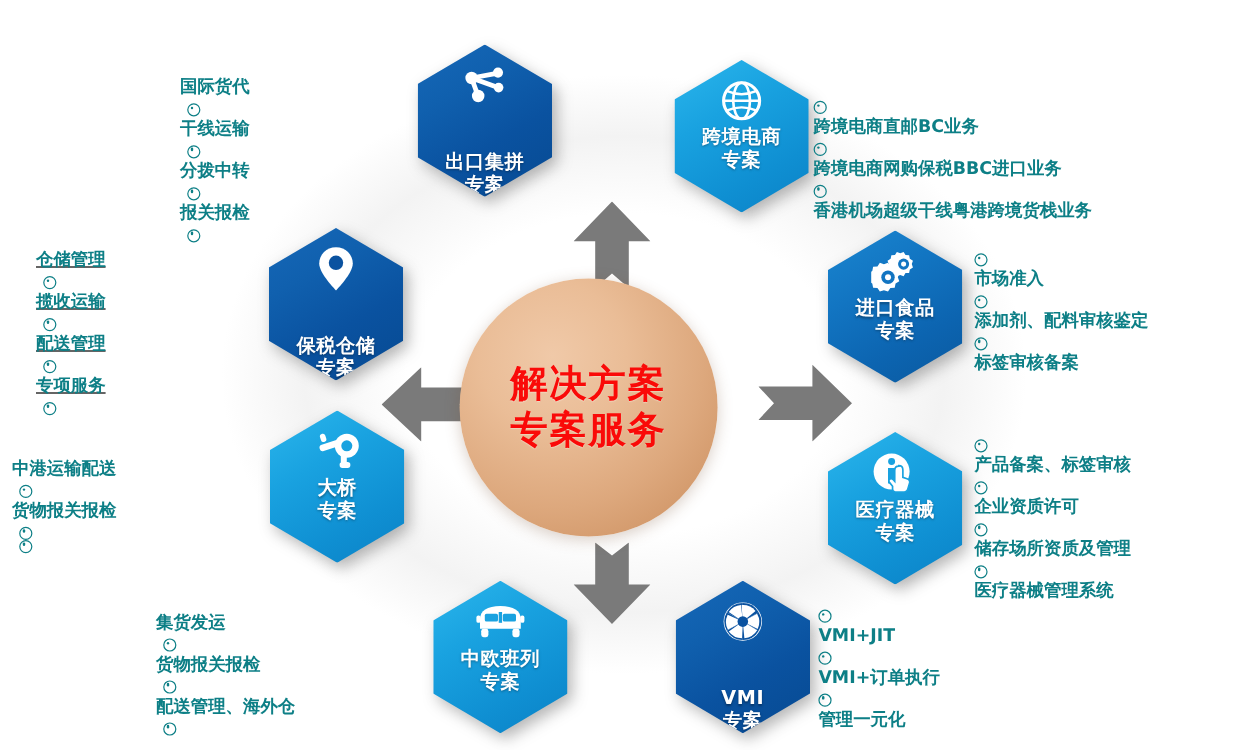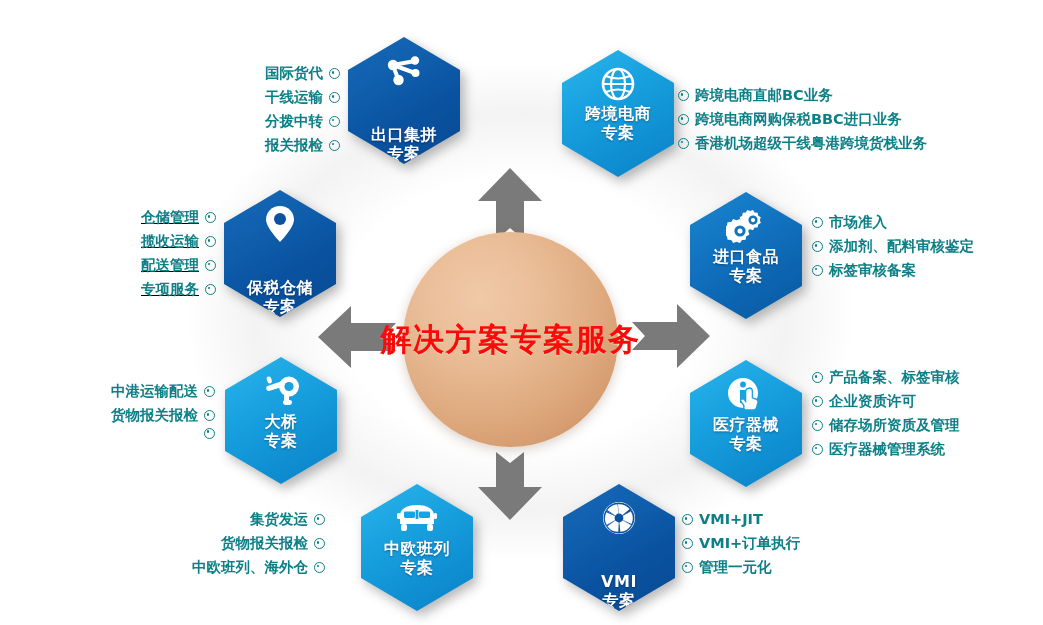--- a/index.html
+++ b/index.html
@@ -11,25 +11,26 @@
   }
   #stage{
     position:relative;width:1043px;height:625px;
     background:
       radial-gradient(ellipse 430px 320px at 520px 312px, #ffffff 0%, #ffffff 42%, #f3f3f3 62%, #ffffff 78%, #ffffff 100%);
     overflow:hidden;
   }
   
   .center-circle{
     position:absolute;
-    left:403px;top:232px;width:215px;height:215px;
+    left:383px;top:232px;width:215px;height:215px;
     border-radius:50%;
     background:radial-gradient(circle at 36% 30%, #f0c9a8 0%, #eabd97 30%, #dda87d 62%, #cf9465 88%, #c88b5b 100%);
     box-shadow:0 3px 12px rgba(120,80,50,.28);
     display:flex;align-items:center;justify-content:center;
+    flex-direction:column;
     z-index:5;
   }
   .center-circle .ct-line{
     color:#fa0a08;
     font-weight:bold;
     font-size:31px;
     letter-spacing:1.5px;
     line-height:1.22;
     text-shadow:0 1px 1px rgba(255,255,255,.35);
     white-space:nowrap;
@@ -65,21 +66,21 @@
     white-space:nowrap;
   }
   
   .bullets{position:absolute;z-index:7;}
   .bullets .bline{
     color:#0d7f86;
     font-weight:bold;
     font-size:14.5px;
     line-height:1.65;
     white-space:nowrap;
-    display:flex;align-items:center;
+    display:flex;flex-direction:column;
   }
   .bullets.right .bline{justify-content:flex-start;}
   .bullets.left .bline{justify-content:flex-end;}
   .bullets .dot{
     display:inline-block;
     width:9px;height:9px;border-radius:50%;
     border:1.6px solid #0d7f86;
     position:relative;flex:0 0 auto;
   }
   .bullets .dot::after{
@@ -253,21 +254,21 @@
     <div class="bline">
         <span class="dot"></span>
         <span>添加剂、配料审核鉴定</span>
       </div>
     <div class="bline">
         <span class="dot"></span>
         <span>标签审核备案</span>
       </div>
   </div>
 
-  <div class="hex light" style="left:225px;top:357px;">
+  <div class="hex light" style="left:225px;top:342px;">
     <div class="hexbody">
       <div class="hexicon">
         <svg width="40" height="36" viewBox="0 0 40 36">
           <circle cx="28" cy="13.5" r="10" fill="#fff"></circle>
           <circle cx="28" cy="13.5" r="4.6" fill="#19a2e0"></circle>
           <rect x="5" y="10.6" width="18" height="5.4" rx="2.6" fill="#fff" transform="rotate(-18 14 13.3)"></rect>
           <rect x="6" y="3.5" width="4.6" height="7" rx="2.2" fill="#fff" transform="rotate(-18 8 7)"></rect>
           <rect x="23" y="19" width="5" height="10" rx="2.4" fill="#fff"></rect>
           <rect x="22" y="27" width="9" height="5" rx="2.4" fill="#fff"></rect>
         </svg>
@@ -350,21 +351,21 @@
   <div class="bullets left" style="left:130px;top:508px;width:195px;">
     <div class="bline">
         <span>集货发运</span>
         <span class="dot"></span>
       </div>
     <div class="bline">
         <span>货物报关报检</span>
         <span class="dot"></span>
       </div>
     <div class="bline">
-        <span>中欧班列、海外仓</span>
+        <span>配送管理、海外仓</span>
         <span class="dot"></span>
       </div>
   </div>
 
   <div class="hex dark" style="left:563px;top:484px;">
     <div class="hexbody">
       <div class="hexicon">
         <svg width="38" height="38" viewBox="0 0 38 38">
           <circle cx="19" cy="19" r="16" fill="#fff"></circle>
           <g fill="#0a52a0">

